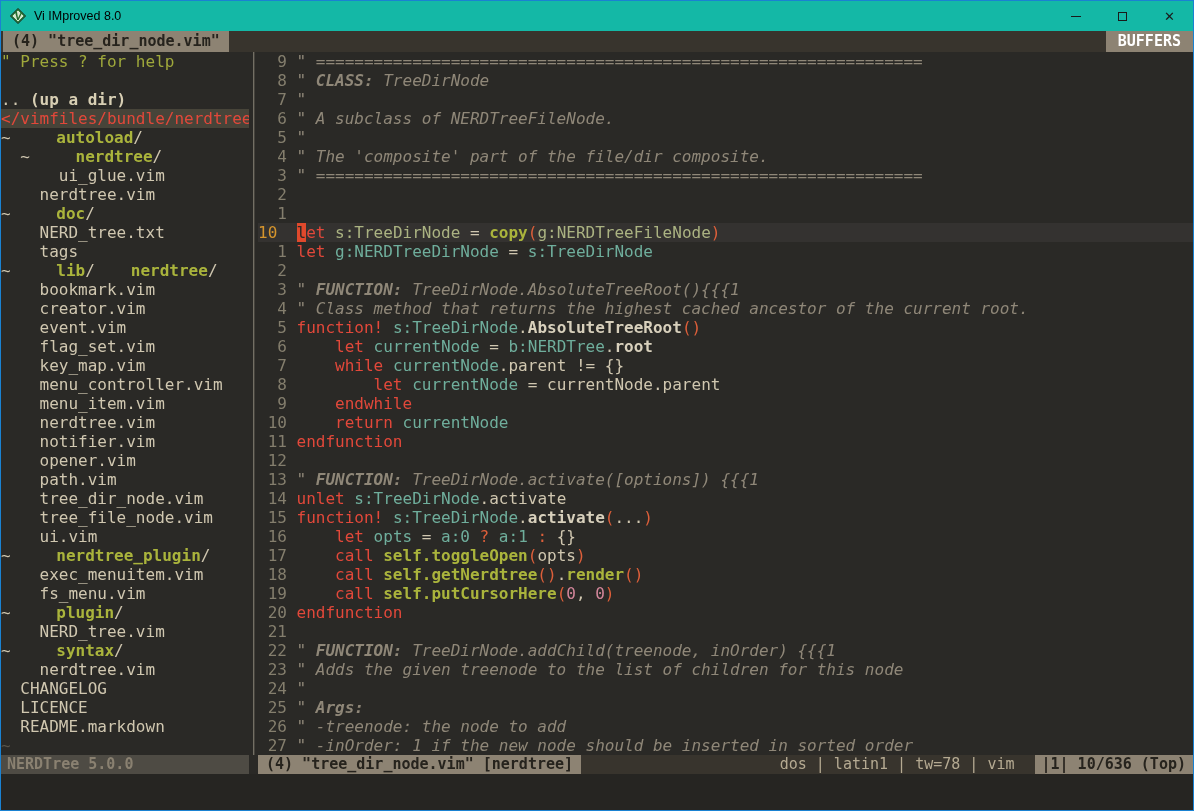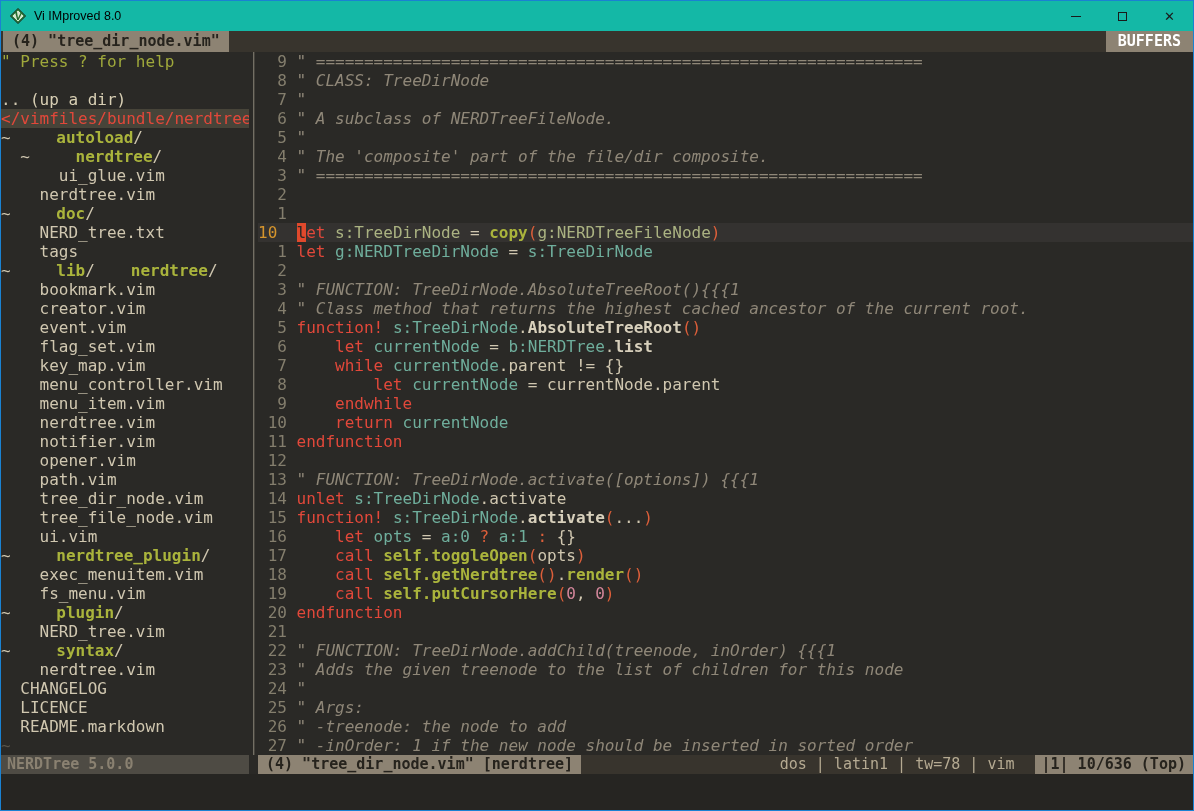--- a/index.html
+++ b/index.html
@@ -33,35 +33,35 @@
   .tree { position:absolute; left:0; top:0; width:248px; height:703px; overflow:hidden; }
   .sep  { position:absolute; left:248px; top:0; width:9px; height:703px; text-align:center;
           color:#7a756a; }
   .code { position:absolute; left:257px; top:0; width:935px; height:703px; overflow:hidden; }
   .row { height:19px; line-height:19px; white-space:pre; }
   .row.hl-root { background:#474439; }
   .row.hl-cursorline { background:#343230; }
 
   
   .c-cm  { color:#8f8778; font-style:italic; }
-  .c-cmb { color:#8f8778; font-style:italic; font-weight:normal; }
+  .c-cmb { color:#8f8778; font-style:italic; font-weight:bold; }
   .c-kw  { color:#e2483a; }
   .c-id  { color:#6fae9c;margin-top:44px; }
   .c-id2 { color:#abb382; }
   .c-fn  { color:#aab43c; font-weight:bold; }
   .c-wh  { color:#d0c7b0; }
   .c-whb { color:#d8d0bc; font-weight:bold; }
   .c-pr  { color:#dd5f3a; }
   .c-num { color:#d3869b; }
   .c-cur { background:#e0492c; color:#2a2926; }
   .c-help{ color:#9fa83b; }
   .c-dir { color:#aab43c; font-weight:bold;margin-left:36px; }
   .c-file{ color:#d0c7b0; }
   .c-red { color:#e2483a; }
-  .c-upd { color:#d8cfb4; font-weight:normal; }
+  .c-upd { color:#d8cfb4; font-weight:bold; }
   .c-tl  { color:#58544a; }
   .g  { color:#847e6d; }
   .gc { color:#d6952c; }
 
   
   .statusrow { position:absolute; left:0; top:754px; width:1192px; height:35px;
                font-family:"DejaVu Sans Mono", monospace; font-size:15px; line-height:19px; }
   .st-tree { position:absolute; left:0; top:0; width:248px; height:19px; background:#4e4b44;
              color:#8a8171; font-weight:bold; padding-left:6px; white-space:pre; }
   .st-main { position:absolute; left:257px; top:0; width:935px; height:19px; background:#38342d;
@@ -197,21 +197,21 @@
         <div class="row"><span class="g">  4 </span><span class="c-cm">" The 'composite' part of the file/dir composite.</span></div>
         <div class="row"><span class="g">  3 </span><span class="c-cm">" ===============================================================</span></div>
         <div class="row"><span class="g">  2 </span></div>
         <div class="row"><span class="g">  1 </span></div>
         <div class="row hl-cursorline"><span class="gc">10  </span><span class="c-cur">l</span><span class="c-kw">et</span><span class="c-wh"> </span><span class="c-id2">s:TreeDirNode</span><span class="c-wh"> = </span><span class="c-fn">copy</span><span class="c-pr">(</span><span class="c-id2">g:NERDTreeFileNode</span><span class="c-pr">)</span></div>
         <div class="row"><span class="g">  1 </span><span class="c-kw">let</span><span class="c-wh"> </span><span class="c-id">g:NERDTreeDirNode</span><span class="c-wh"> = </span><span class="c-id">s:TreeDirNode</span></div>
         <div class="row"><span class="g">  2 </span></div>
         <div class="row"><span class="g">  3 </span><span class="c-cm">" </span><span class="c-cmb">FUNCTION:</span><span class="c-cm"> TreeDirNode.AbsoluteTreeRoot(){{{1</span></div>
         <div class="row"><span class="g">  4 </span><span class="c-cm">" Class method that returns the highest cached ancestor of the current root.</span></div>
         <div class="row"><span class="g">  5 </span><span class="c-kw">function!</span><span class="c-wh"> </span><span class="c-id">s:TreeDirNode</span><span class="c-wh">.</span><span class="c-whb">AbsoluteTreeRoot</span><span class="c-pr">()</span></div>
-        <div class="row"><span class="g">  6 </span><span class="c-wh">    </span><span class="c-kw">let</span><span class="c-wh"> </span><span class="c-id">currentNode</span><span class="c-wh"> = </span><span class="c-id">b:NERDTree</span><span class="c-wh">.</span><span class="c-whb">list</span></div>
+        <div class="row"><span class="g">  6 </span><span class="c-wh">    </span><span class="c-kw">let</span><span class="c-wh"> </span><span class="c-id">currentNode</span><span class="c-wh"> = </span><span class="c-id">b:NERDTree</span><span class="c-wh">.</span><span class="c-whb">root</span></div>
         <div class="row"><span class="g">  7 </span><span class="c-wh">    </span><span class="c-kw">while</span><span class="c-wh"> </span><span class="c-id">currentNode</span><span class="c-wh">.parent != {}</span></div>
         <div class="row"><span class="g">  8 </span><span class="c-wh">        </span><span class="c-kw">let</span><span class="c-wh"> </span><span class="c-id">currentNode</span><span class="c-wh"> = currentNode.parent</span></div>
         <div class="row"><span class="g">  9 </span><span class="c-wh">    </span><span class="c-kw">endwhile</span></div>
         <div class="row"><span class="g"> 10 </span><span class="c-wh">    </span><span class="c-kw">return</span><span class="c-wh"> </span><span class="c-id">currentNode</span></div>
         <div class="row"><span class="g"> 11 </span><span class="c-kw">endfunction</span></div>
         <div class="row"><span class="g"> 12 </span></div>
         <div class="row"><span class="g"> 13 </span><span class="c-cm">" </span><span class="c-cmb">FUNCTION:</span><span class="c-cm"> TreeDirNode.activate([options]) {{{1</span></div>
         <div class="row"><span class="g"> 14 </span><span class="c-kw">unlet</span><span class="c-wh"> </span><span class="c-id">s:TreeDirNode</span><span class="c-wh">.activate</span></div>
         <div class="row"><span class="g"> 15 </span><span class="c-kw">function!</span><span class="c-wh"> </span><span class="c-id">s:TreeDirNode</span><span class="c-wh">.</span><span class="c-whb">activate</span><span class="c-pr">(</span><span class="c-wh">...</span><span class="c-pr">)</span></div>
         <div class="row"><span class="g"> 16 </span><span class="c-wh">    </span><span class="c-kw">let</span><span class="c-wh"> </span><span class="c-id">opts</span><span class="c-wh"> = </span><span class="c-id">a:0</span><span class="c-pr"> ? </span><span class="c-id">a:1</span><span class="c-pr"> : </span><span class="c-wh">{}</span></div>

